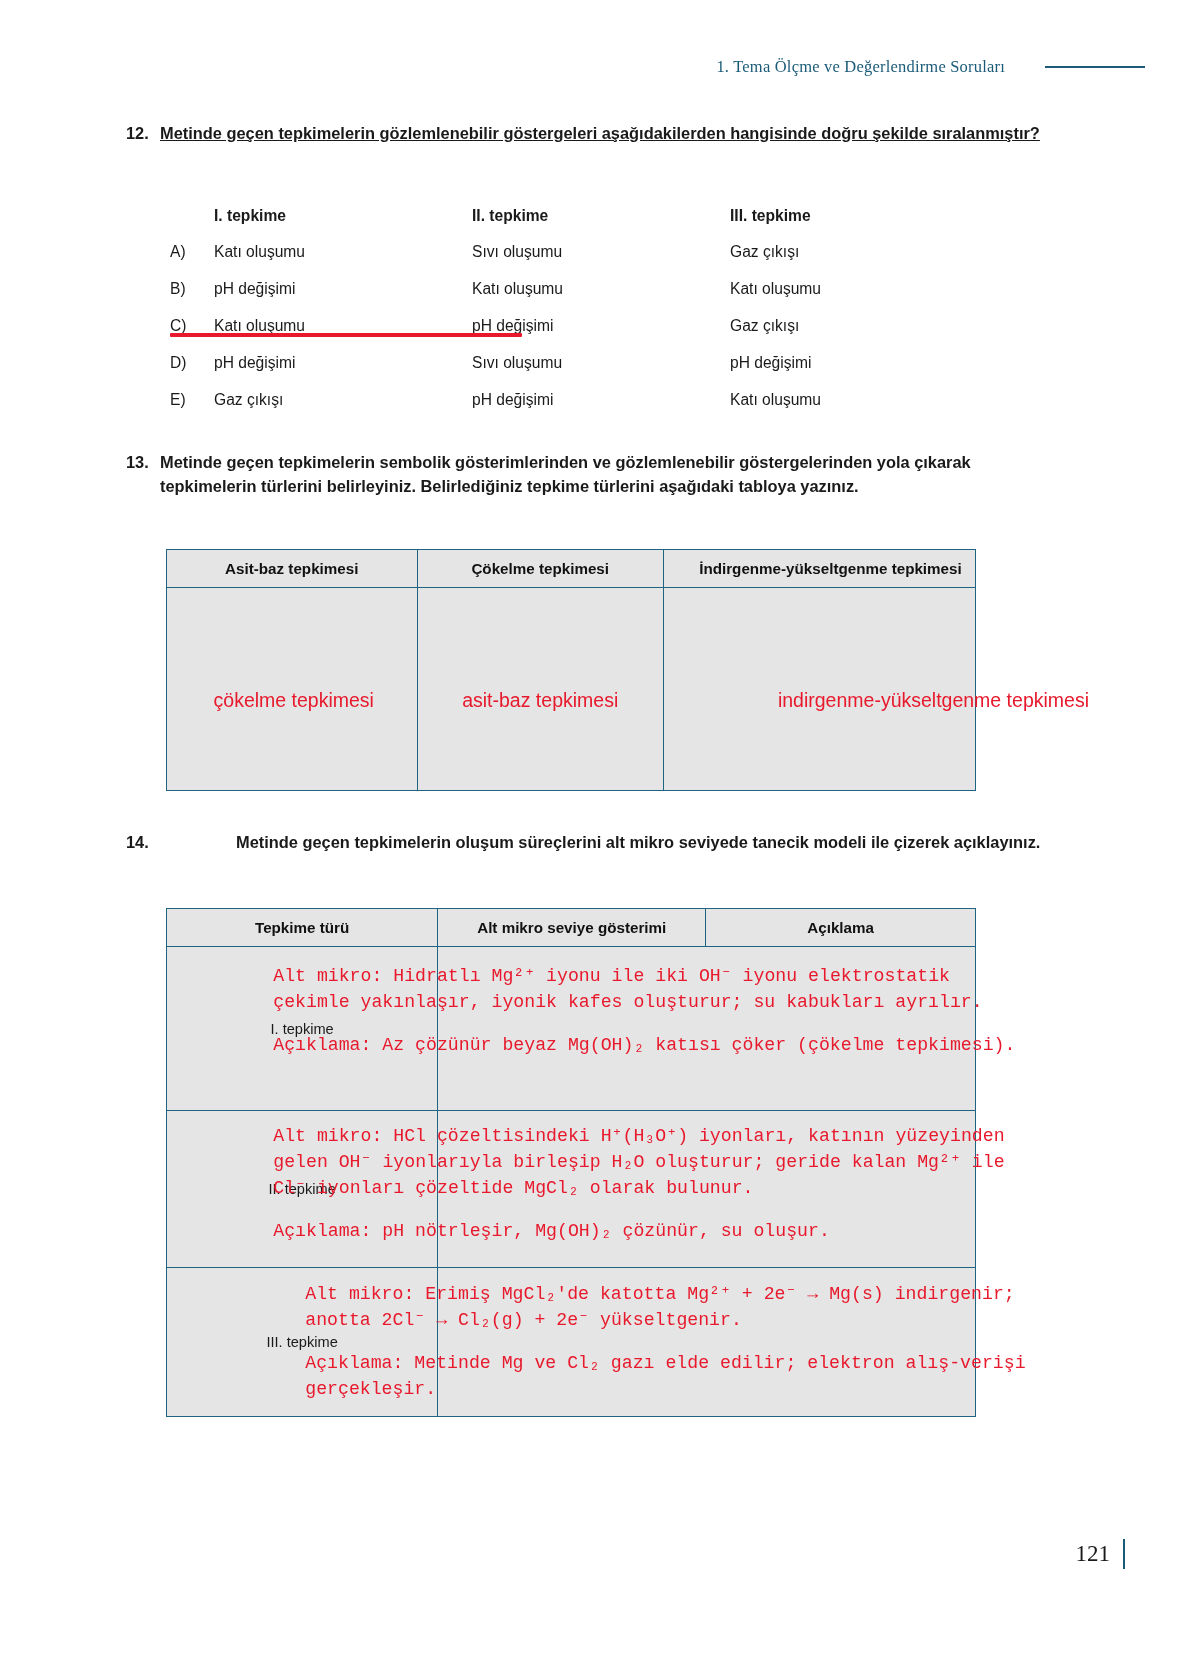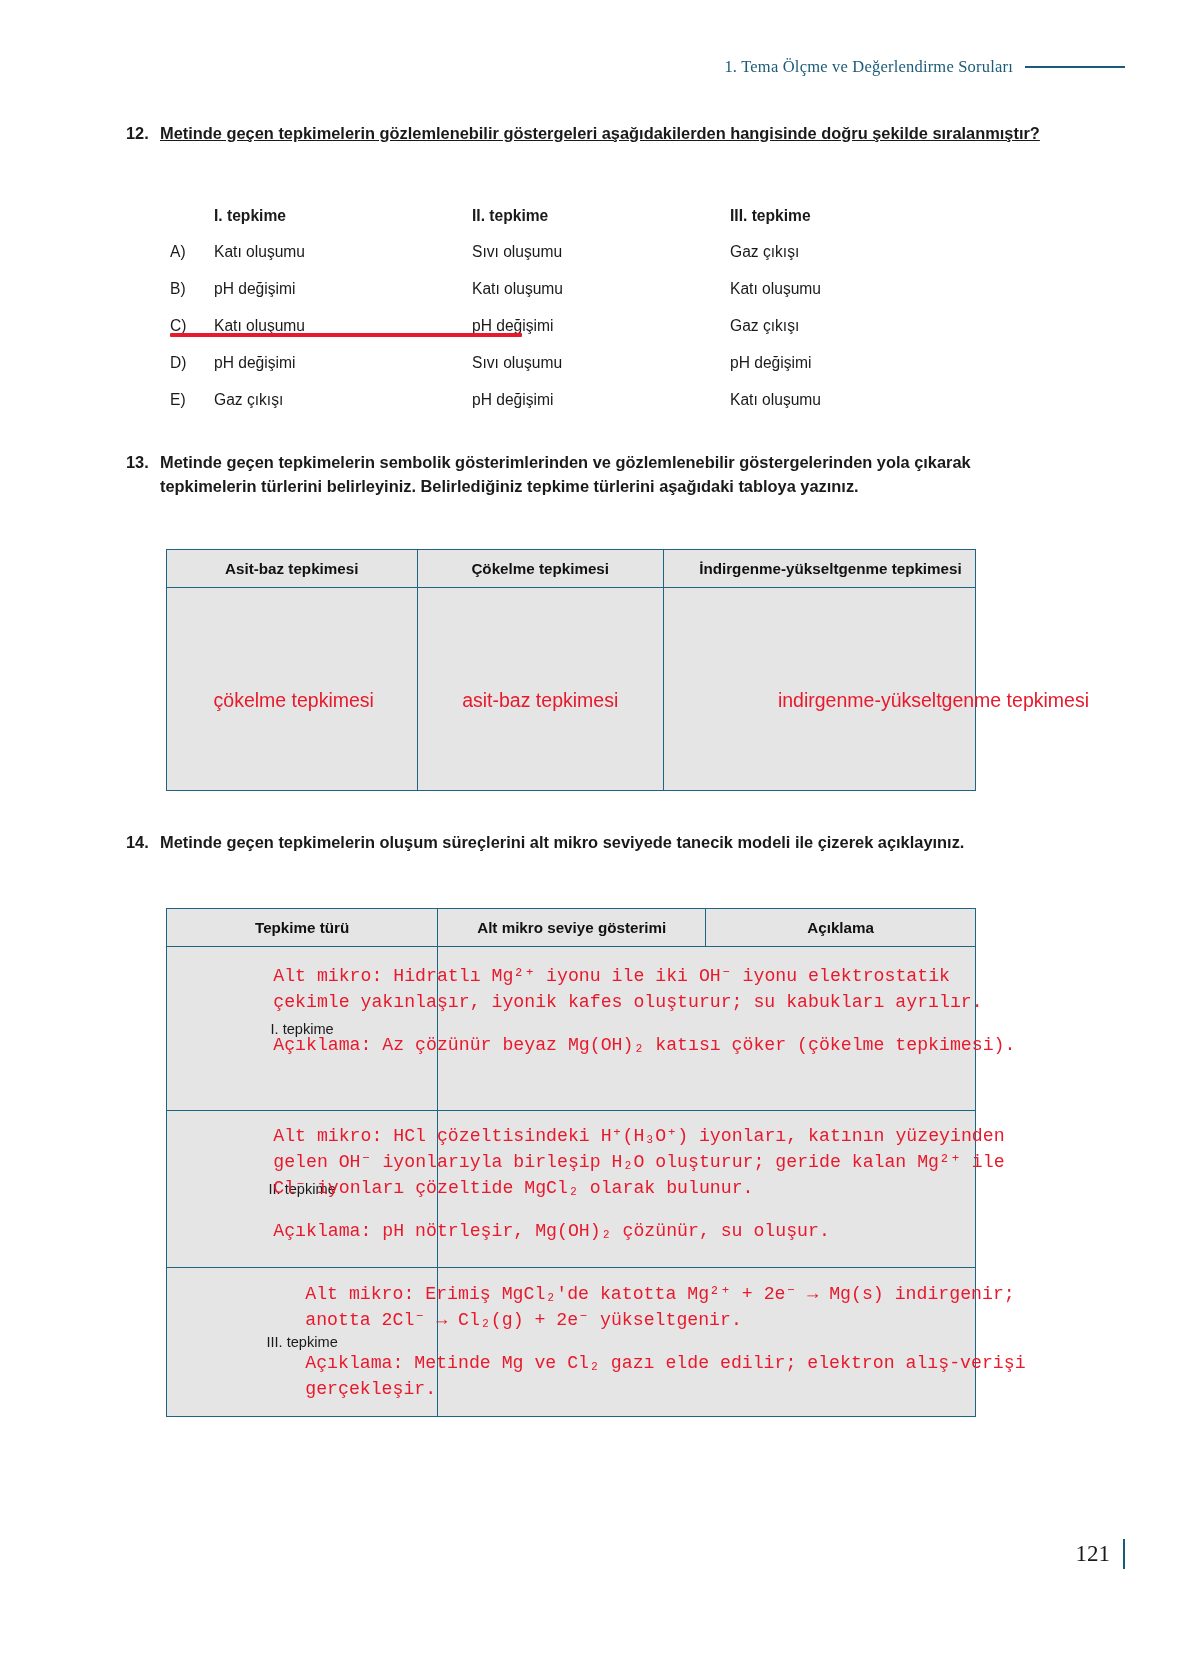--- a/index.html
+++ b/index.html
@@ -9,21 +9,21 @@
     font-family:"Liberation Sans", sans-serif;
     color:#1a1a1a;
     position:relative;
     overflow:hidden;
   }
 
   
   .page-header{
     position:absolute; top:57px; left:0; width:1187px;
     display:flex; justify-content:flex-end; align-items:center;
-    padding-right:62px; box-sizing:border-box;
+    padding-right:42px; box-sizing:border-box;gap:28px;
   }
   .page-header .ht{
     font-family:"Liberation Serif", serif;
     font-size:16.5px; color:#1b5b78; letter-spacing:.2px;
     white-space:nowrap;
   }
   .page-header .hrule{
     width:100px; height:2px; background:#1b5b78; margin-left:12px;
   }
 
@@ -32,22 +32,22 @@
   .q .num{
     font-weight:bold; font-size:16.4px; line-height:1.47;
     width:34px; flex:0 0 34px; text-align:left;
   }
   .q .body{ font-weight:bold; font-size:16.4px; line-height:1.47; }
 
   #q12{ left:126px; top:121px; width:940px; }
   #q12 .body{ width:890px;text-decoration:underline; }
   #q13{ left:126px; top:450px; width:940px; }
   #q13 .body{ width:905px; }
-  #q14{ left:126px; top:830px; width:940px; }
-  #q14 .body{ width:905px; }
+  #q14{ left:126px; top:830px; width:940px;gap:48px; }
+  #q14 .body{ width:905px;margin-left:28px; }
 
   
   .opts{
     position:absolute; left:170px; top:207px; width:740px;
   }
   .opts .row{
     display:flex; align-items:flex-start;
     height:37px;
   }
   .opts .row.head{ height:36px; }

